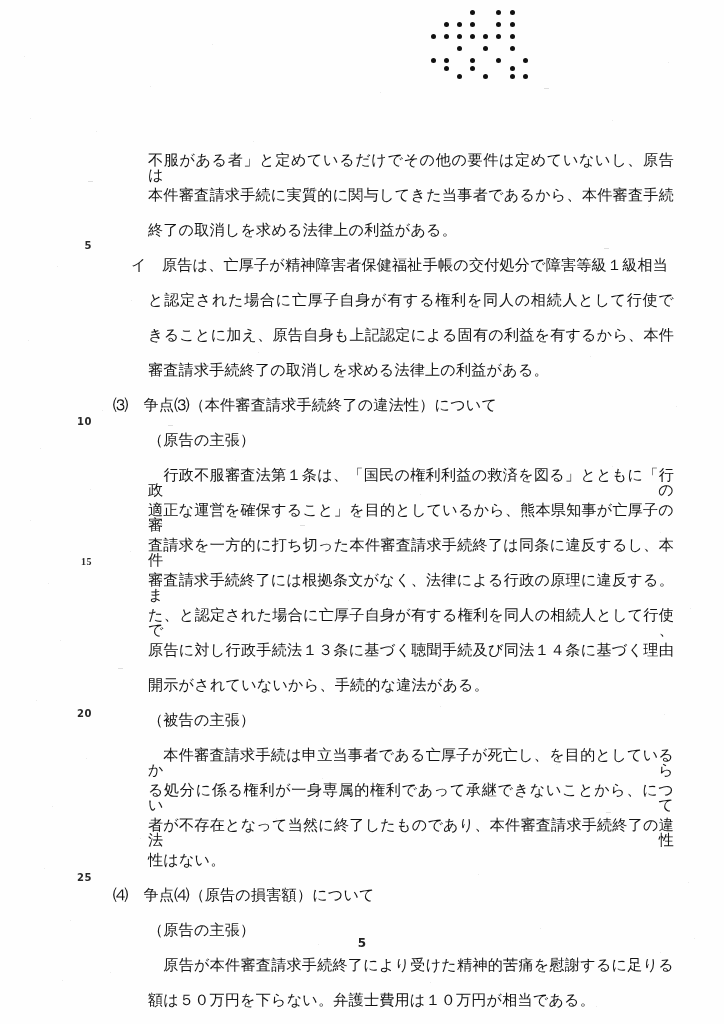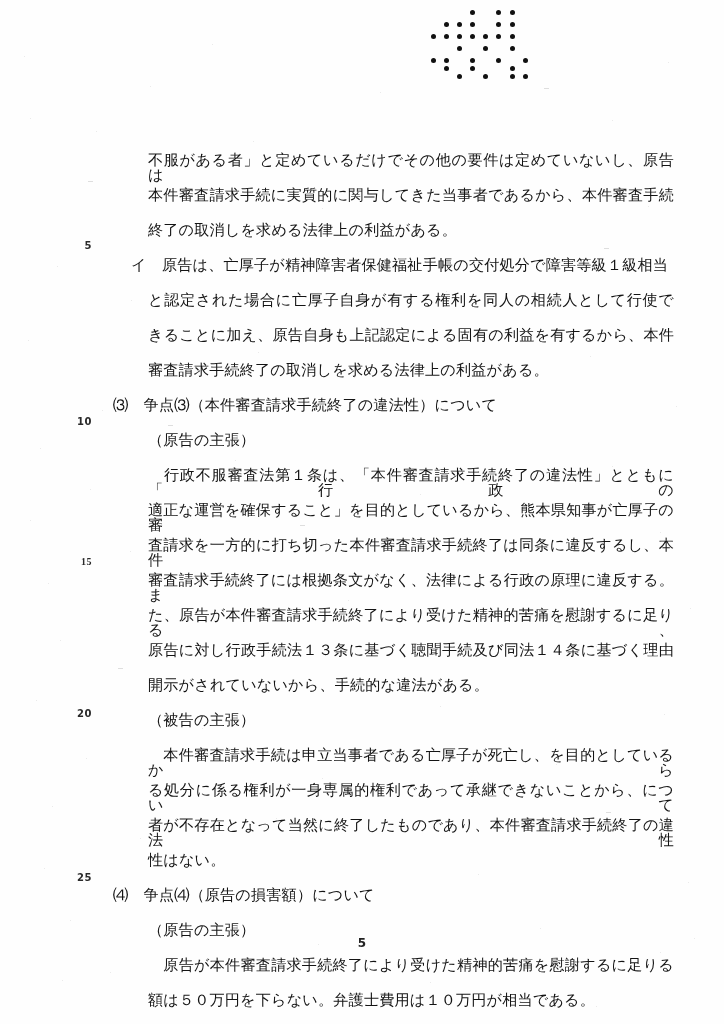--- a/index.html
+++ b/index.html
@@ -240,25 +240,25 @@
   <div class="body-text">
       <div class="text-line ind-2" style="top: 117px;"><span class="justify">不服がある者」と定めているだけでその他の要件は定めていないし、原告は</span></div>
       <div class="text-line ind-2" style="top: 152px;"><span class="justify">本件審査請求手続に実質的に関与してきた当事者であるから、本件審査手続</span></div>
       <div class="text-line ind-2" style="top: 187px;"><span>終了の取消しを求める法律上の利益がある。</span></div>
       <div class="text-line ind-1" style="top: 222px;"><span>イ　原告は、亡厚子が精神障害者保健福祉手帳の交付処分で障害等級１級相当</span></div>
       <div class="text-line ind-2" style="top: 257px;"><span class="justify">と認定された場合に亡厚子自身が有する権利を同人の相続人として行使で</span></div>
       <div class="text-line ind-2" style="top: 292px;"><span class="justify">きることに加え、原告自身も上記認定による固有の利益を有するから、本件</span></div>
       <div class="text-line ind-2" style="top: 327px;"><span>審査請求手続終了の取消しを求める法律上の利益がある。</span></div>
       <div class="text-line ind-0" style="top: 362px;"><span>⑶　争点⑶（本件審査請求手続終了の違法性）について</span></div>
       <div class="text-line ind-3" style="top: 397px;"><span>（原告の主張）</span></div>
-      <div class="text-line ind-2" style="top: 432px;"><span class="justify">　行政不服審査法第１条は、「本件審査請求手続終了の違法性」とともに「行政の</span></div>
+      <div class="text-line ind-2" style="top: 432px;"><span class="justify">　行政不服審査法第１条は、「国民の権利利益の救済を図る」とともに「行政の</span></div>
       <div class="text-line ind-2" style="top: 467px;"><span class="justify">適正な運営を確保すること」を目的としているから、熊本県知事が亡厚子の審</span></div>
       <div class="text-line ind-2" style="top: 502px;"><span class="justify">査請求を一方的に打ち切った本件審査請求手続終了は同条に違反するし、本件</span></div>
       <div class="text-line ind-2" style="top: 537px;"><span class="justify">審査請求手続終了には根拠条文がなく、法律による行政の原理に違反する。ま</span></div>
-      <div class="text-line ind-2" style="top: 572px;"><span class="justify">た、原告が本件審査請求手続終了により受けた精神的苦痛を慰謝するに足りる、</span></div>
+      <div class="text-line ind-2" style="top: 572px;"><span class="justify">た、と認定された場合に亡厚子自身が有する権利を同人の相続人として行使で、</span></div>
       <div class="text-line ind-2" style="top: 607px;"><span class="justify">原告に対し行政手続法１３条に基づく聴聞手続及び同法１４条に基づく理由</span></div>
       <div class="text-line ind-2" style="top: 642px;"><span>開示がされていないから、手続的な違法がある。</span></div>
       <div class="text-line ind-3" style="top: 677px;"><span>（被告の主張）</span></div>
       <div class="text-line ind-2" style="top: 712px;"><span class="justify">　本件審査請求手続は申立当事者である亡厚子が死亡し、を目的としているから</span></div>
       <div class="text-line ind-2" style="top: 747px;"><span class="justify">る処分に係る権利が一身専属的権利であって承継できないことから、について</span></div>
       <div class="text-line ind-2" style="top: 782px;"><span class="justify">者が不存在となって当然に終了したものであり、本件審査請求手続終了の違法性</span></div>
       <div class="text-line ind-2" style="top: 817px;"><span>性はない。</span></div>
       <div class="text-line ind-0" style="top: 852px;"><span>⑷　争点⑷（原告の損害額）について</span></div>
       <div class="text-line ind-3" style="top: 887px;"><span>（原告の主張）</span></div>
       <div class="text-line ind-2" style="top: 922px;"><span class="justify">　原告が本件審査請求手続終了により受けた精神的苦痛を慰謝するに足りる</span></div>

